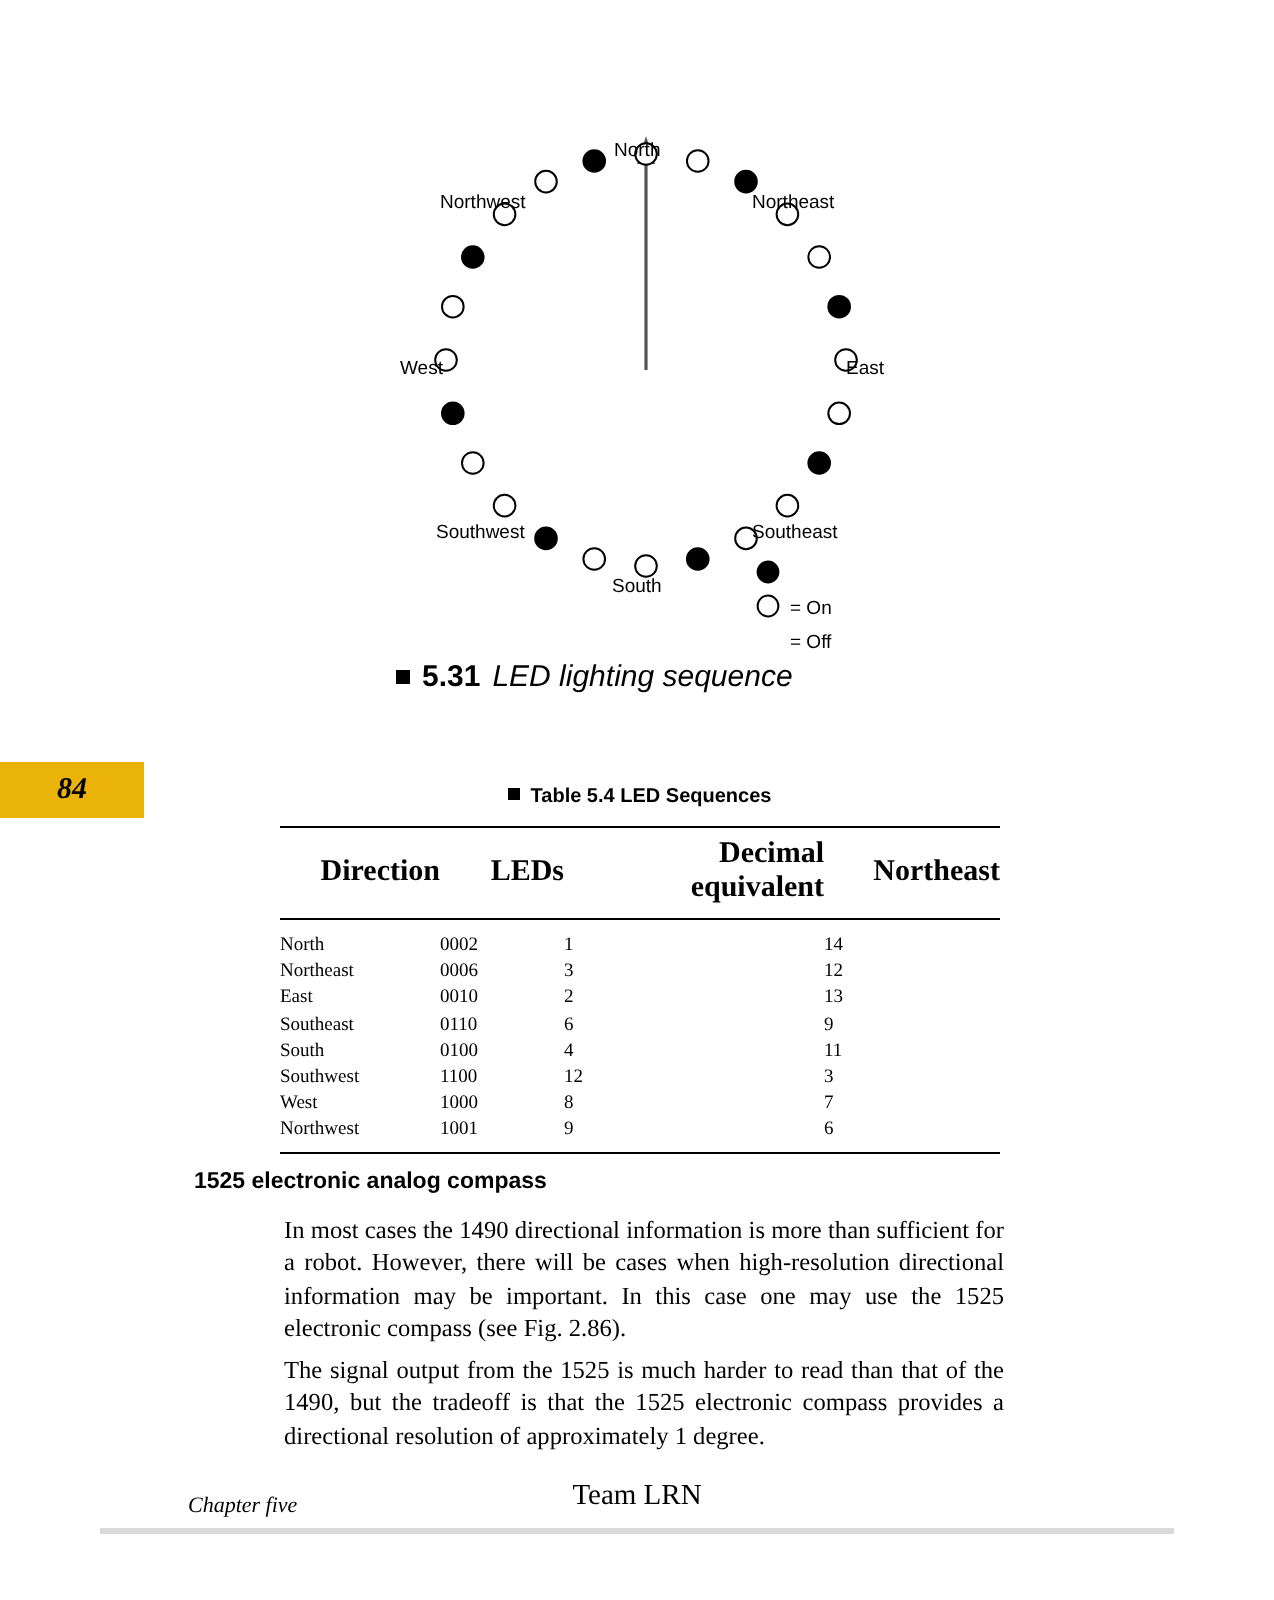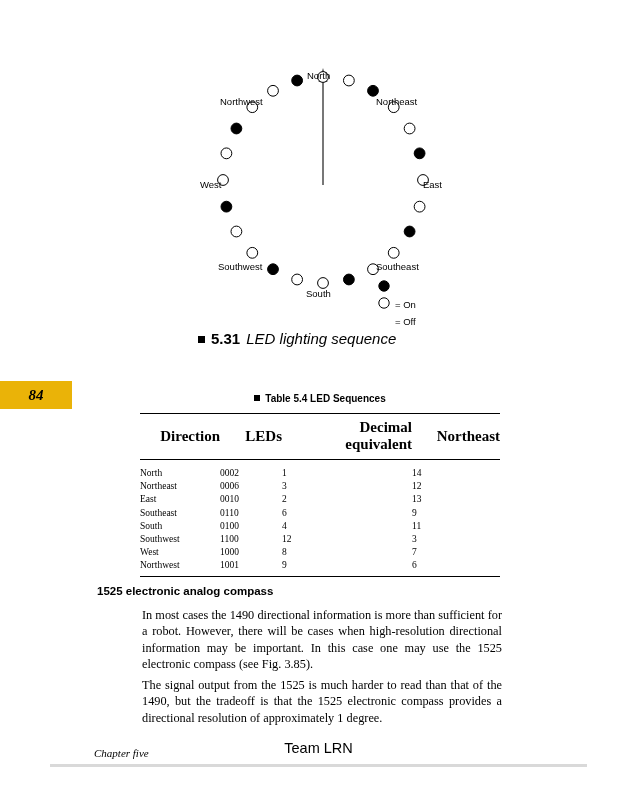--- a/index.html
+++ b/index.html
@@ -174,21 +174,21 @@
     font-style: italic;
     font-size: 11px;
     margin-left: 44px;
   }
   #footer-team {
     position: absolute;
     left: 0;
     top: 740px;
     width: 637px;
     text-align: center;
-    font-family: Liberation Sans, sans-serif;
+    font-family: Liberation Serif, serif;
     font-size: 14.5px;
   }
   #footer-rule {
     position: absolute;
     left: 50px;
     top: 764px;
     width: 537px;
     height: 3px;
     background: #d9d9d9;
   }
@@ -319,19 +319,19 @@
           <td class="col-leds">1001</td>
           <td class="col-dec">9</td>
           <td class="col-inv">6</td>
         </tr>
       </tbody>
   </table>
 </div>
 
 <div id="section-heading">1525 electronic analog compass</div>
 
-<div class="body-par" id="par-1">In most cases the 1490 directional information is more than sufficient for a robot. However, there will be cases when high-resolution directional information may be important. In this case one may use the 1525 electronic compass (see Fig. 3.85).</div>
+<div class="body-par" id="par-1">In most cases the 1490 directional information is more than sufficient for a robot. However, there will be cases when high-resolution directional information may be important. In this case one may use the 1525 electronic compass (see Fig. 2.86).</div>
 
 <div class="body-par" id="par-2">The signal output from the 1525 is much harder to read than that of the 1490, but the tradeoff is that the 1525 electronic compass provides a directional resolution of approximately 1 degree.</div>
 
 <div id="footer-chapter">Chapter five</div>
 <div id="footer-team">Team LRN</div>
 <div id="footer-rule"></div>
 
 </body></html>

